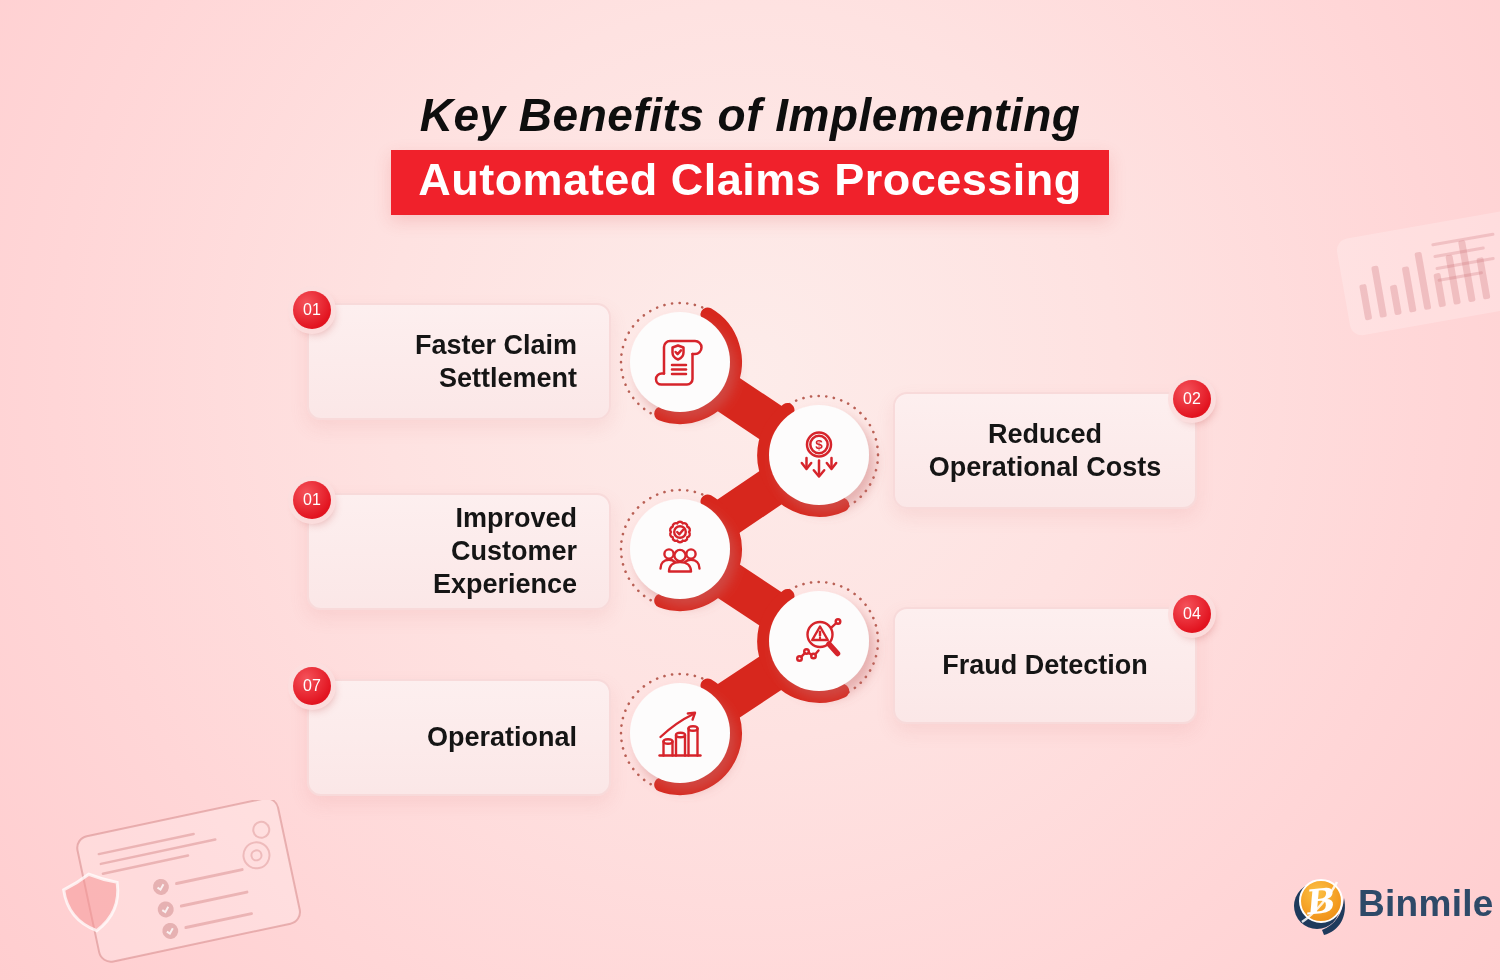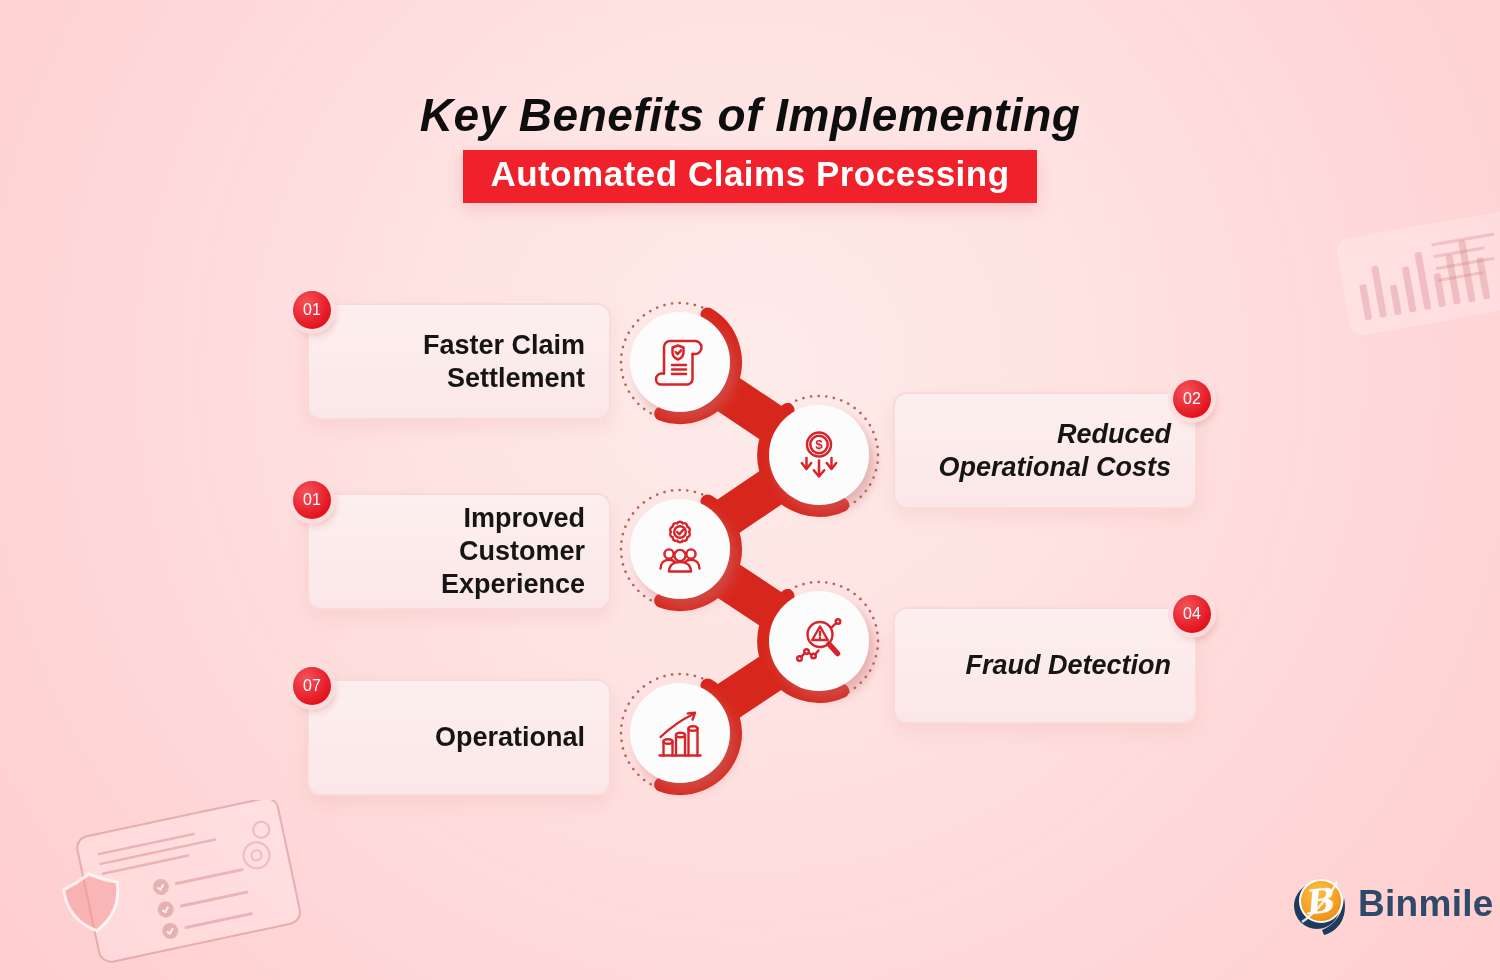--- a/index.html
+++ b/index.html
@@ -6,30 +6,30 @@
   .stage{
     position:relative;width:1500px;height:980px;overflow:hidden;
     font-family:"Liberation Sans",sans-serif;
     background:
       radial-gradient(circle at 50% 38%, #fdecea 0%, #fee2e1 38%, #ffd6d7 72%, #ffcdcf 100%);
   }
   
   .title-wrap{position:absolute;top:90px;left:0;width:100%;text-align:center;z-index:5;}
   .title-line1{font-size:46px;font-weight:700;color:#0e0e0e;letter-spacing:.5px;line-height:1.1;font-style:italic;}
   .title-band{display:inline-block;margin-top:9px;background:#f0212b;color:#fff;
-    font-size:35px;font-weight:700;padding:4px 27px 9px;letter-spacing:.5px;
+    font-size:45px;font-weight:700;padding:4px 27px 9px;letter-spacing:.5px;
     box-shadow:0 6px 16px rgba(214,60,60,.18);}
   
   .card{position:absolute;width:300px;height:113px;border-radius:14px;z-index:3;
     background:linear-gradient(180deg,#fdefef 0%,#fbe7e7 100%);
     border:2px solid #f8dada;box-shadow:0 8px 18px rgba(210,110,110,.12);
     display:flex;align-items:center;}
-  .card .label{width:100%;padding:0 24px;font-size:27px;font-weight:600;color:#151515;line-height:1.22;}
+  .card .label{width:100%;padding:0 32px;font-size:27px;font-weight:600;color:#151515;line-height:1.22;}
   .card.align-right .label{text-align:right;}
-  .card.align-left .label{text-align:right;font-style:italic;}
+  .card.align-left .label{text-align:center;}
   .card .label span{display:block;}
   #card-1{left:307px;top:303px;}
   #card-2{left:893px;top:392px;}
   #card-3{left:307px;top:493px;}
   #card-4{left:893px;top:607px;}
   #card-5{left:307px;top:679px;}
   .badge{position:absolute;width:38px;height:38px;border-radius:50%;
     background:radial-gradient(circle at 35% 30%, #f4525a 0%, #e2131f 72%);
     color:#fff;font-size:16px;font-weight:400;display:flex;align-items:center;justify-content:center;
     box-shadow:0 0 0 5px rgba(252,222,222,.92), 3px 5px 9px rgba(190,60,60,.35);z-index:4;}

